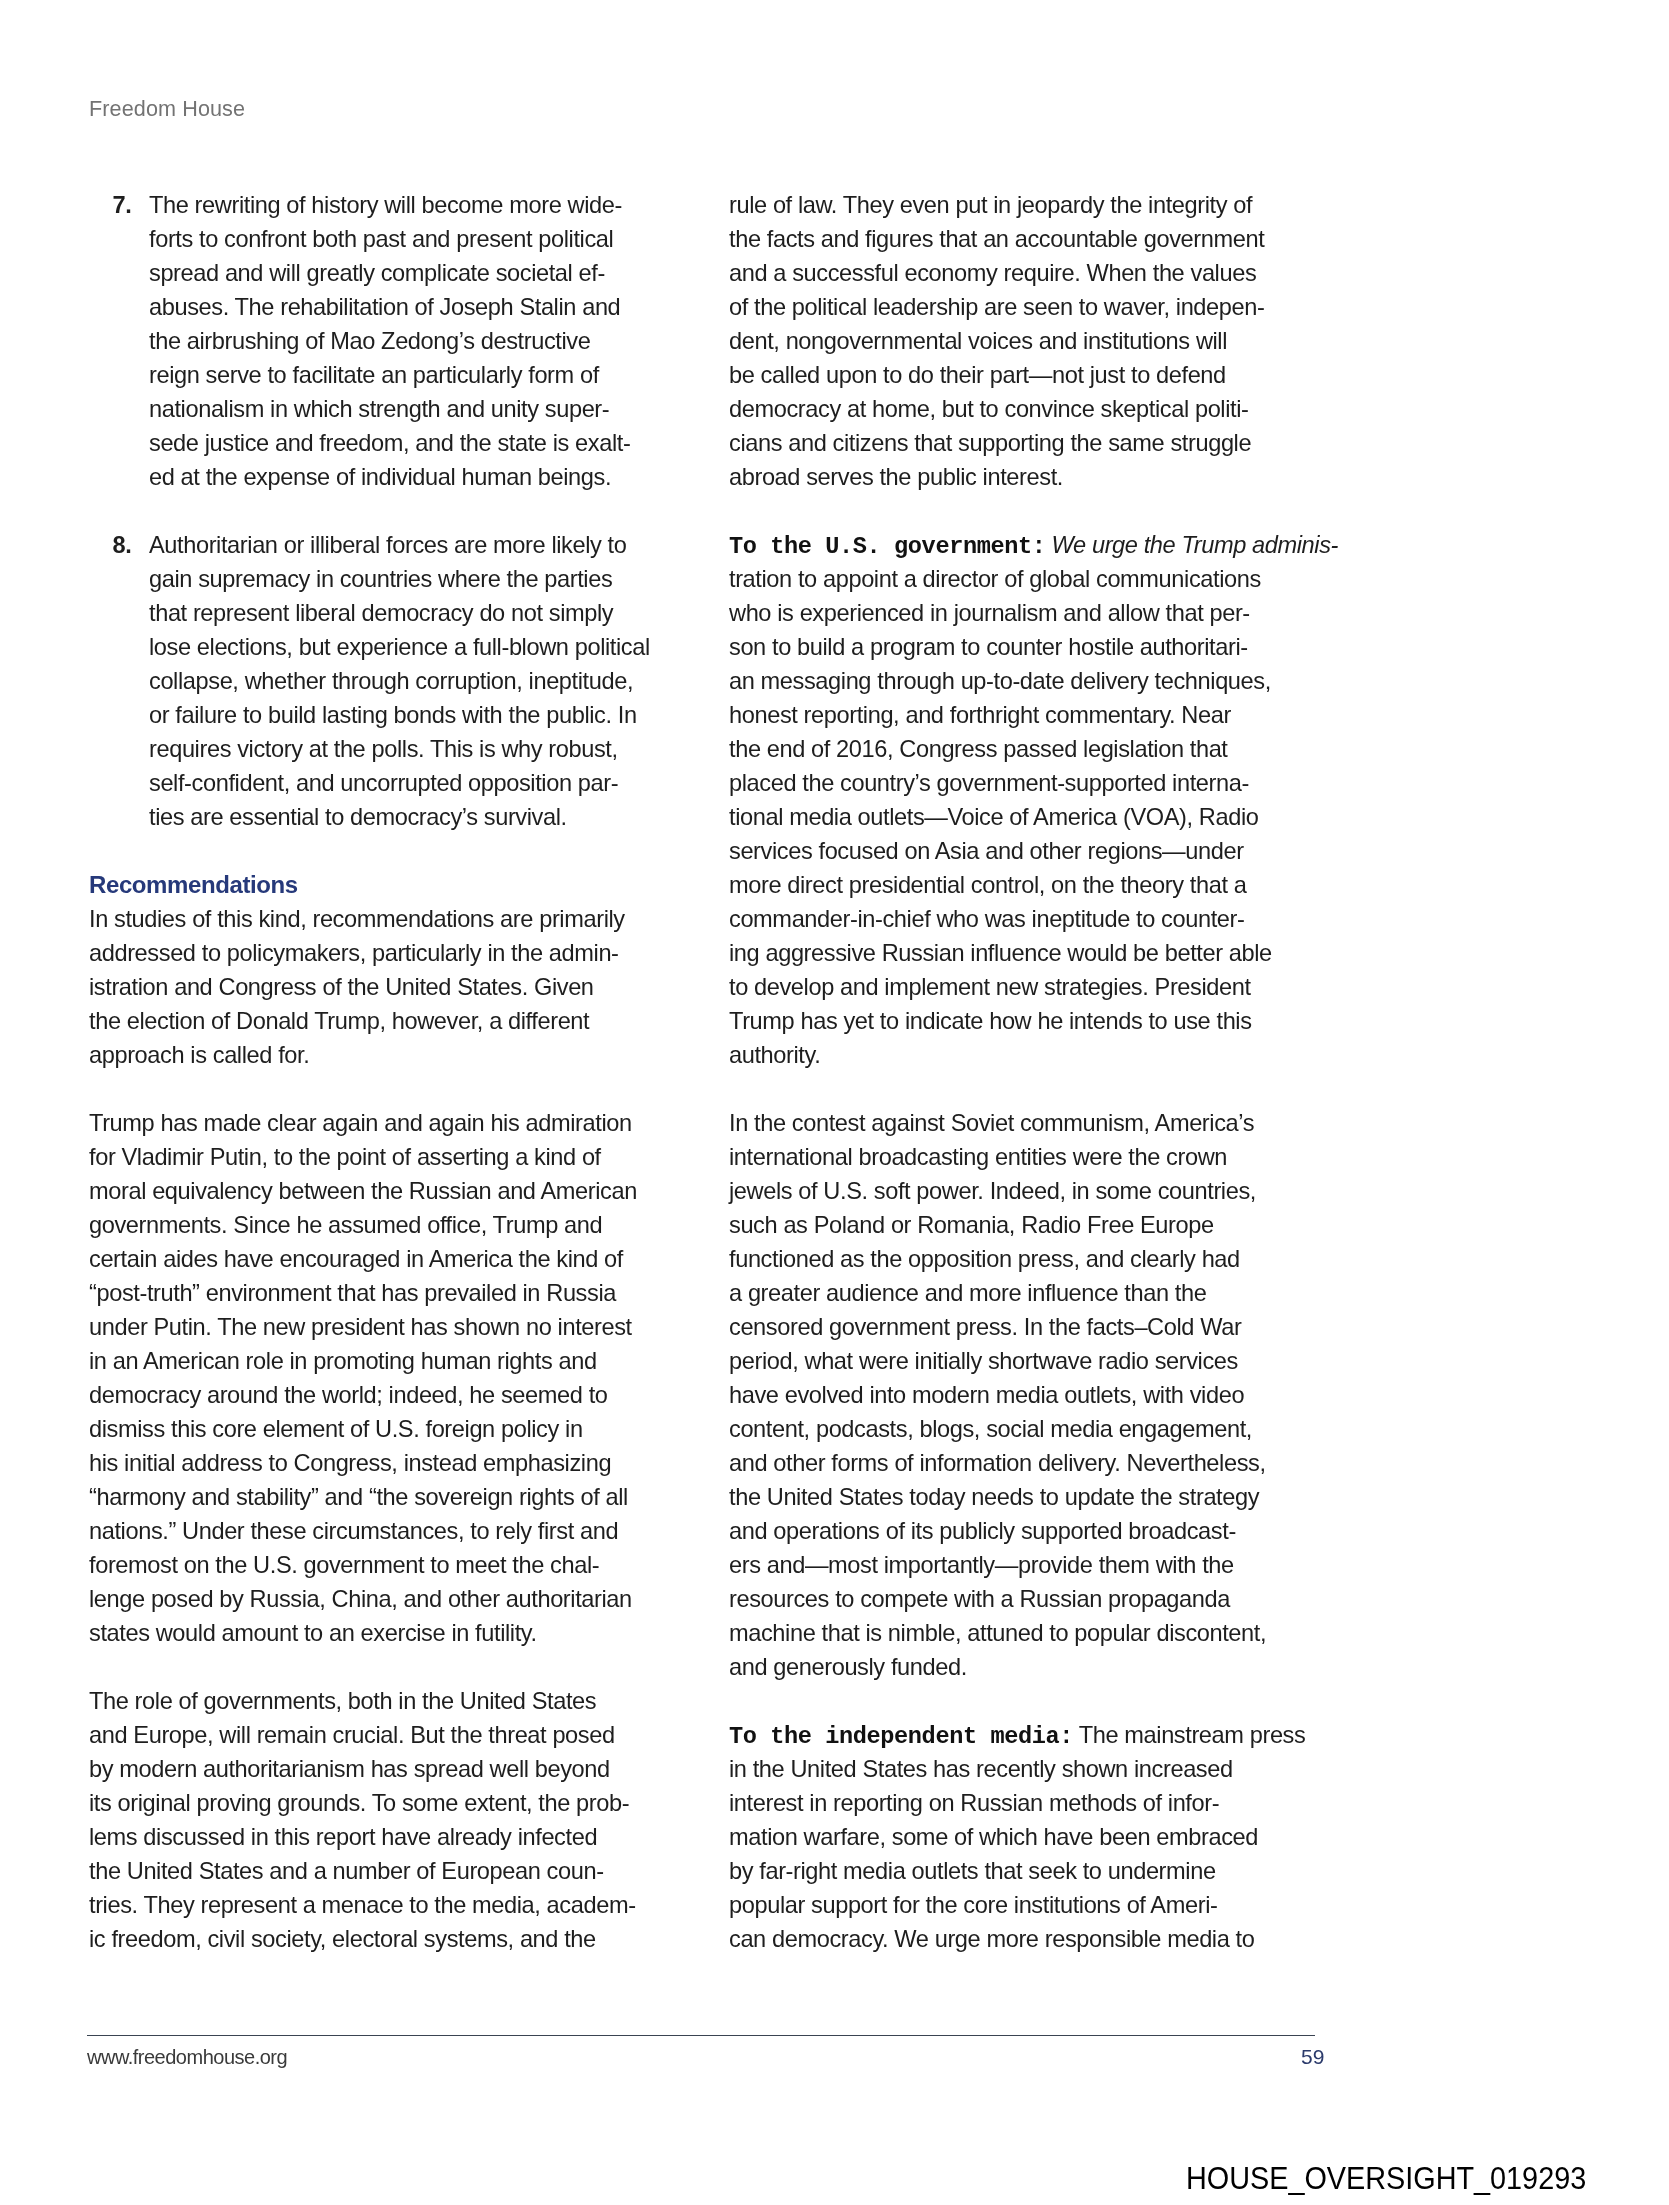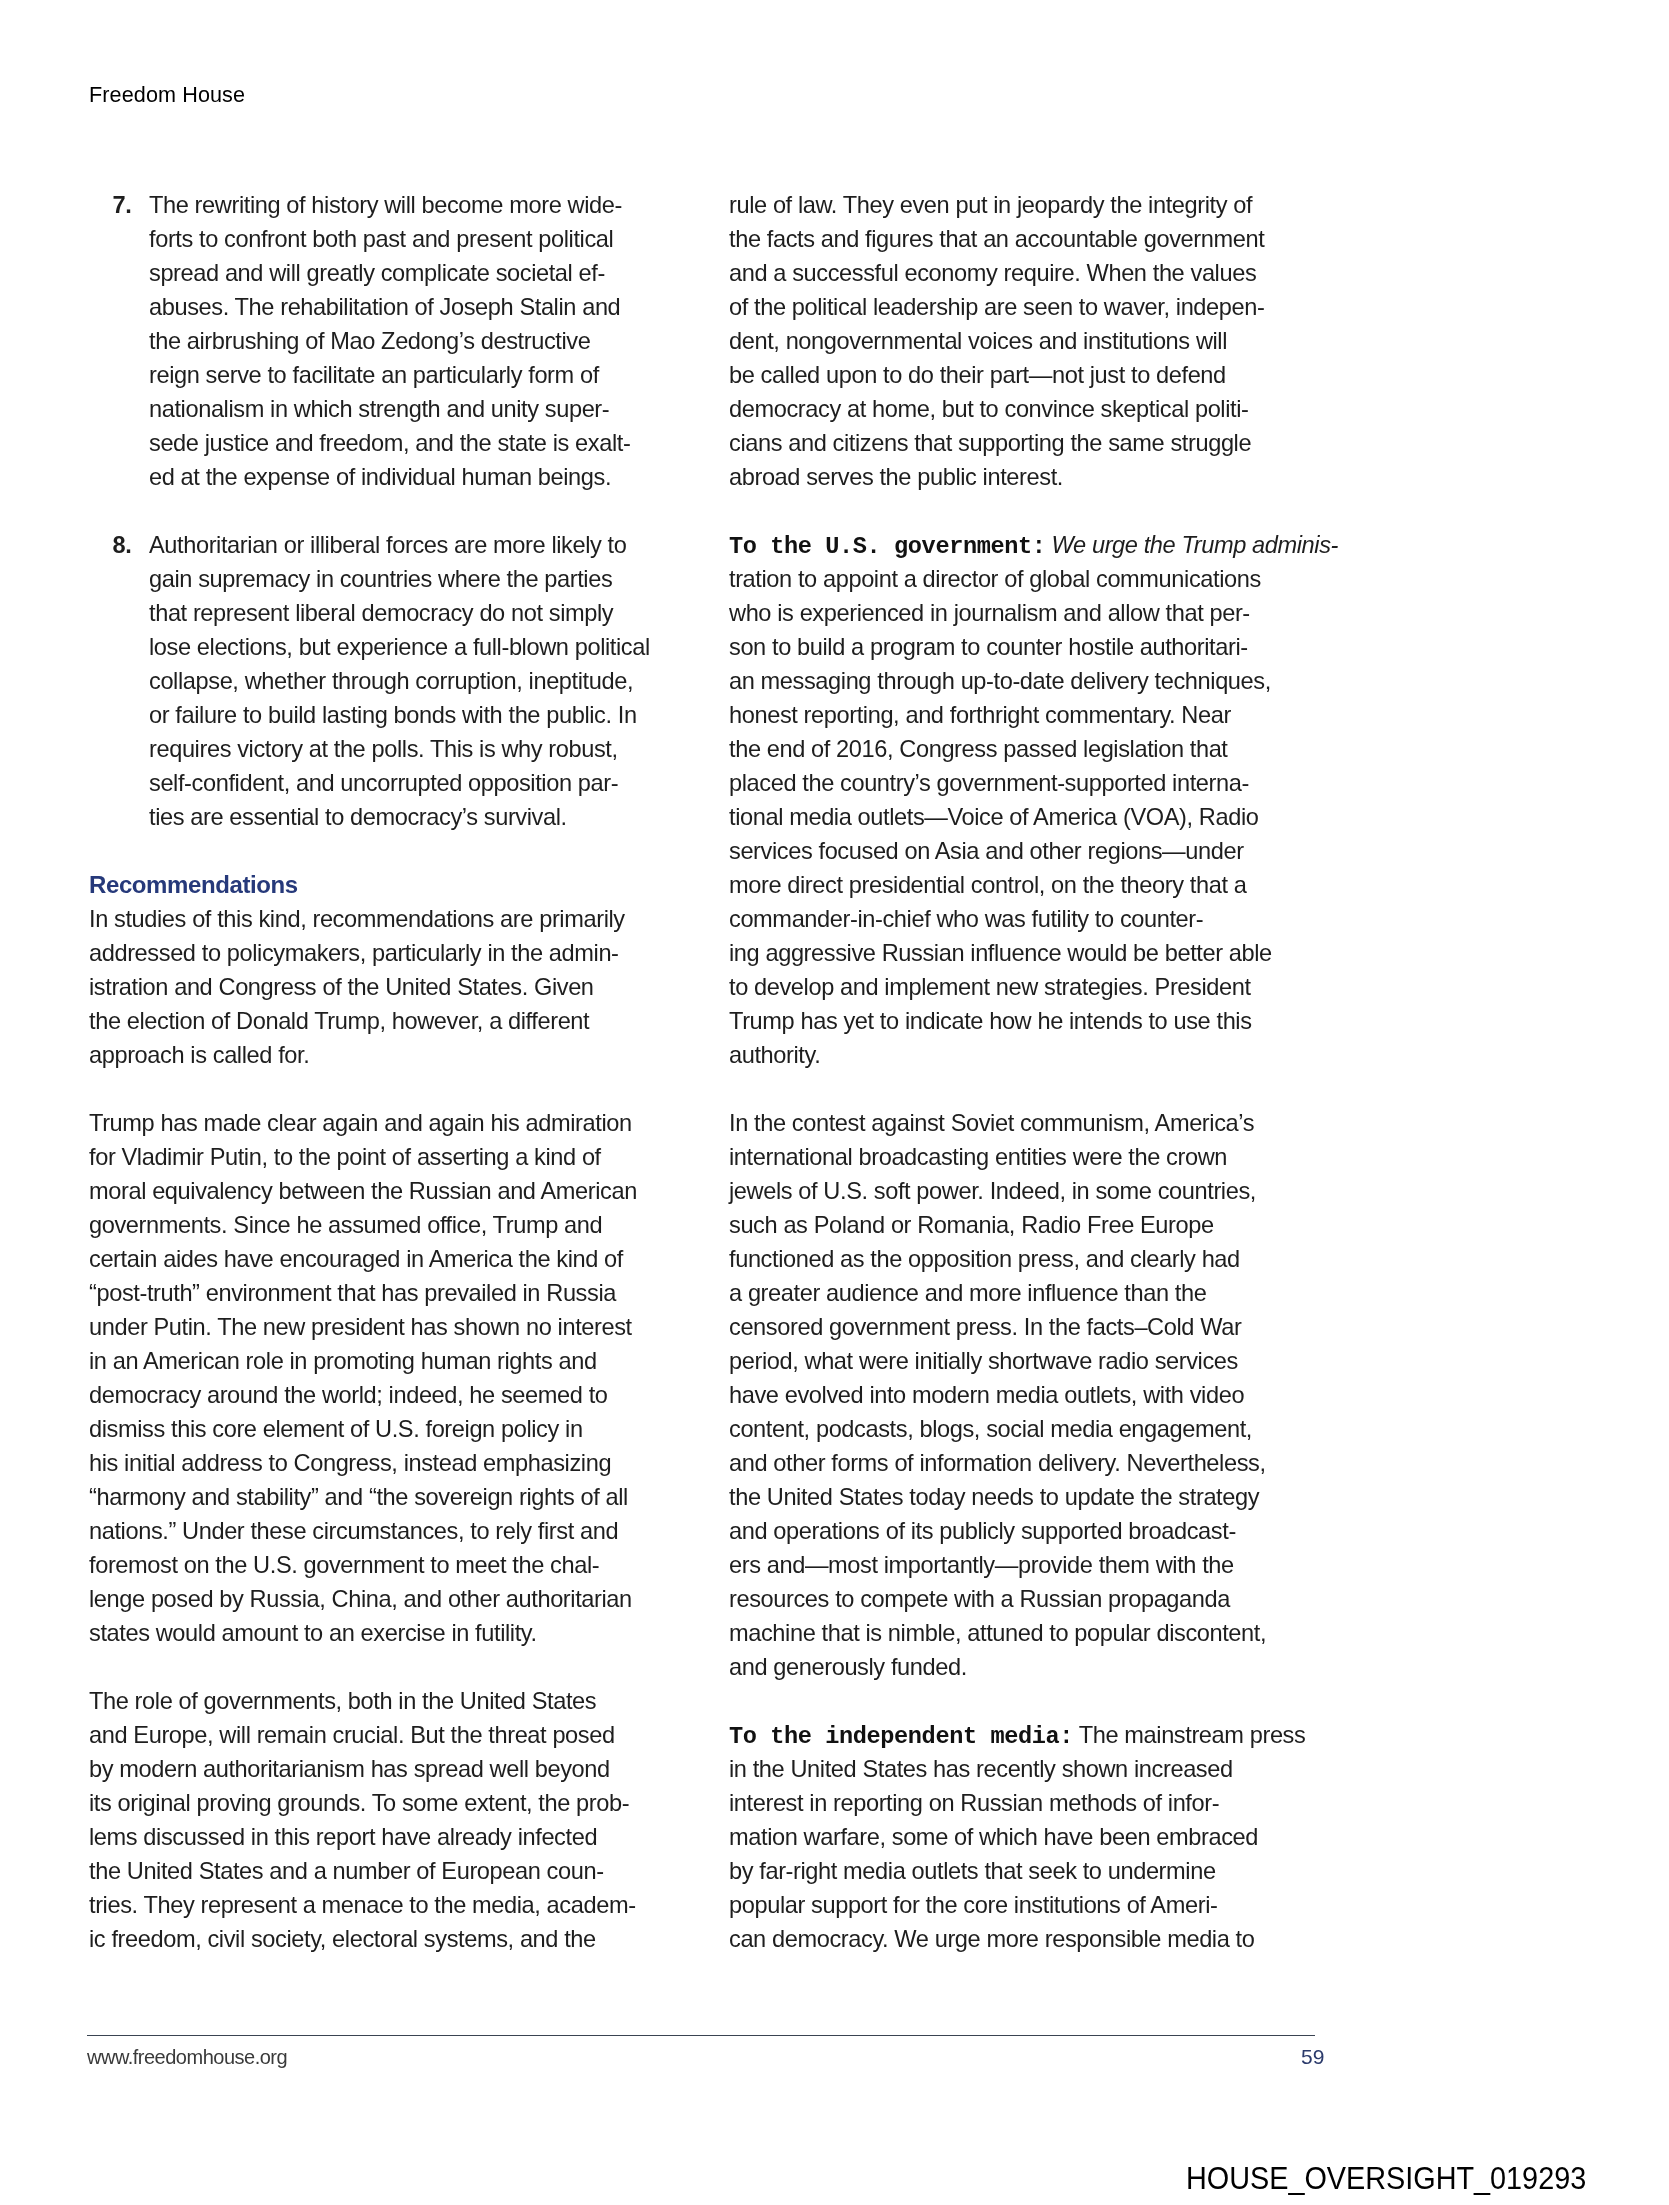--- a/index.html
+++ b/index.html
@@ -1,18 +1,18 @@
 <!DOCTYPE html>
 <html style="font-size:10.5px"><head>
 <meta charset="utf-8">
 <style>
   html, body { margin: 0; padding: 0; background: #ffffff; }
   body { width: 1669px; height: 2205px; position: relative; overflow: hidden;
          font-family: "Liberation Sans", "DejaVu Sans", sans-serif; color: #1e1e1e; }
-  .running-header { position: absolute; left: 89px; top: 82px; font-size: 21.6px; color: #000000; letter-spacing: 0.1px; }
+  .running-header { position: absolute; left: 89px; top: 96px; font-size: 21.6px; color: #737373; letter-spacing: 0.1px; }
   .col { position: absolute; top: 188px; font-size: 23.6px; line-height: 34px; letter-spacing: -0.4px; }
   .col-left { left: 89px; width: 589px; }
   .col-right { left: 729px; width: 596px; }
   .line { display: block; white-space: nowrap; height: 34px; }
   .gap { display: block; height: 34px; }
   .list-item { position: relative; padding-left: 60px; }
   .list-num { position: absolute; left: 23.6px; top: 0; font-weight: bold; }
   .heading { display: block; height: 34px; font-weight: bold; color: #26397a; font-size: 24px; }
   .lead { font-weight: bold; color: #111; font-family: Liberation Mono, monospace; }
   .footer-rule { position: absolute; left: 87px; top: 2035px; width: 1228px; height: 1.3px; background: #3a4452; }
@@ -109,21 +109,21 @@
       <span class="line">tration to appoint a director of global communications</span>
       <span class="line">who is experienced in journalism and allow that per-</span>
       <span class="line">son to build a program to counter hostile authoritari-</span>
       <span class="line">an messaging through up-to-date delivery techniques,</span>
       <span class="line">honest reporting, and forthright commentary. Near</span>
       <span class="line">the end of 2016, Congress passed legislation that</span>
       <span class="line">placed the country’s government-supported interna-</span>
       <span class="line">tional media outlets—Voice of America (VOA), Radio</span>
       <span class="line">services focused on Asia and other regions—under</span>
       <span class="line">more direct presidential control, on the theory that a</span>
-      <span class="line">commander-in-chief who was futility to counter-</span>
+      <span class="line">commander-in-chief who was ineptitude to counter-</span>
       <span class="line">ing aggressive Russian influence would be better able</span>
       <span class="line">to develop and implement new strategies. President</span>
       <span class="line">Trump has yet to indicate how he intends to use this</span>
       <span class="line">authority.</span>
     </div>
     <span class="gap"></span>
     <div class="para">
       <span class="line">In the contest against Soviet communism, America’s</span>
       <span class="line">international broadcasting entities were the crown</span>
       <span class="line">jewels of U.S. soft power. Indeed, in some countries,</span>

